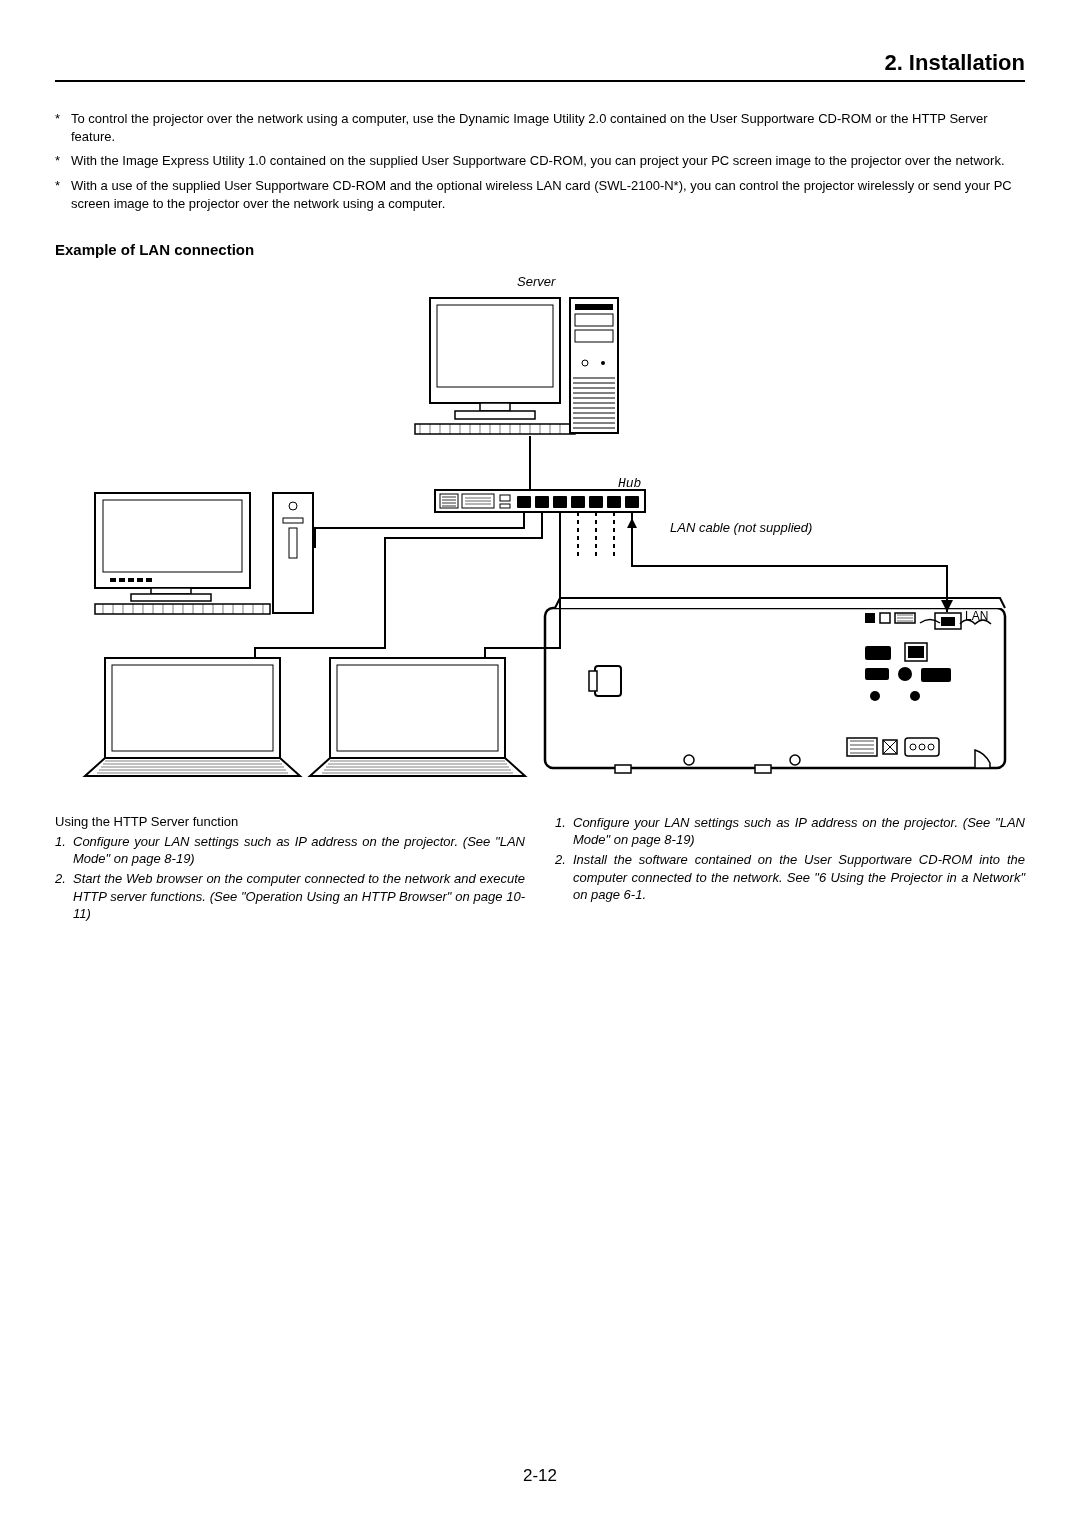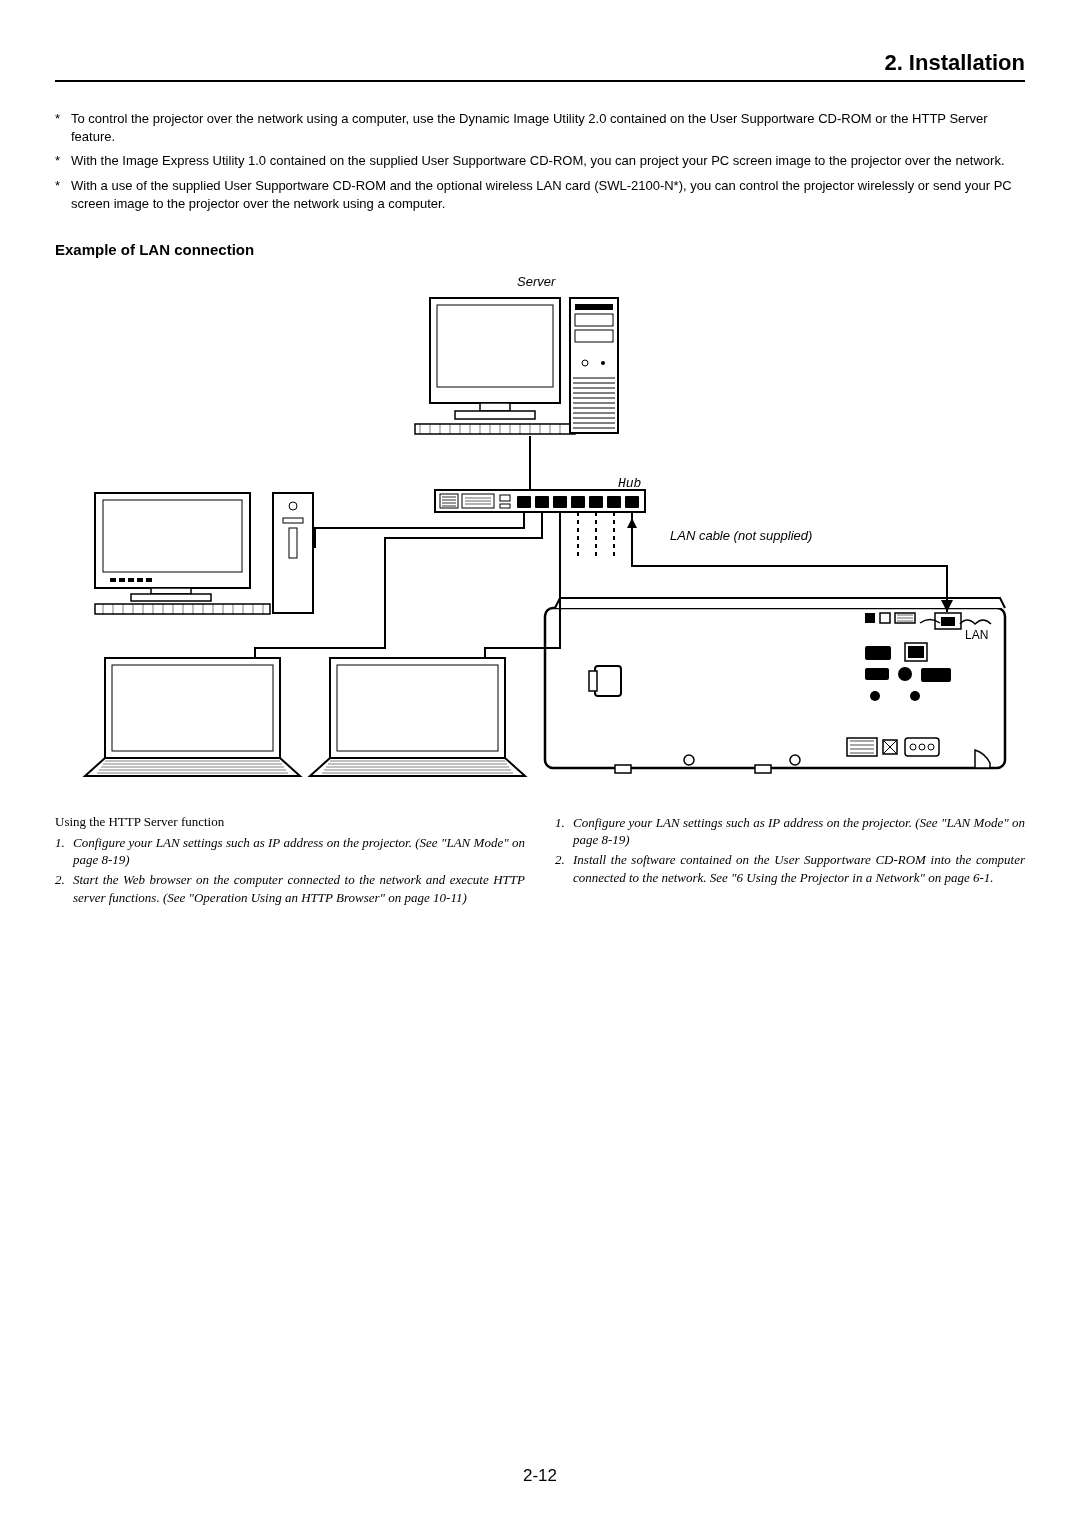--- a/index.html
+++ b/index.html
@@ -77,21 +77,20 @@
     font-size: 12px;
     font-weight: normal;
   }
   .two-col {
     display: flex;
     gap: 30px;
     font-size: 13px;
   }
   .col {
     flex: 1;
-    font-family: Liberation Serif, serif;
   }
   .col-head {
     margin-bottom: 4px;
   }
   .col-item {
     display: flex;
     font-style: italic;
     line-height: 1.35;
     text-align: justify;
     margin-bottom: 2px;
@@ -333,22 +332,22 @@
       <path d="M 559 244 L 559 290" fill="none" stroke="#000" stroke-width="2" stroke-dasharray="4 4"></path>
 
       <path d="M 577 244 L 577 298 L 892 298 L 892 344" fill="none" stroke="#000" stroke-width="2"></path>
 
       <polygon points="577,250 572,260 582,260" fill="#000"></polygon>
 
       <polygon points="892,344 886,332 898,332" fill="#000"></polygon>
     </svg>
     <div class="dlabel" style="left:462px; top:6px;">Server</div>
     <div class="dlabel" style="left:563px; top:208px;font-family:Liberation Mono, monospace;">Hub</div>
-    <div class="dlabel" style="left:615px; top:260px;">LAN cable (not supplied)</div>
-    <div class="lan-label" style="left:910px; top:360px;">LAN</div>
+    <div class="dlabel" style="left:615px; top:252px;">LAN cable (not supplied)</div>
+    <div class="lan-label" style="left:910px; top:341px;">LAN</div>
   </div>
 
   <div class="two-col">
     <div class="col">
       <div class="col-head">Using the HTTP Server function</div>
       <div class="col-item">
         <div class="col-num">1.</div>
         <div class="col-txt">Configure your LAN settings such as IP address on the projector. (See "LAN Mode" on page 8-19)</div>
       </div>
       <div class="col-item">

